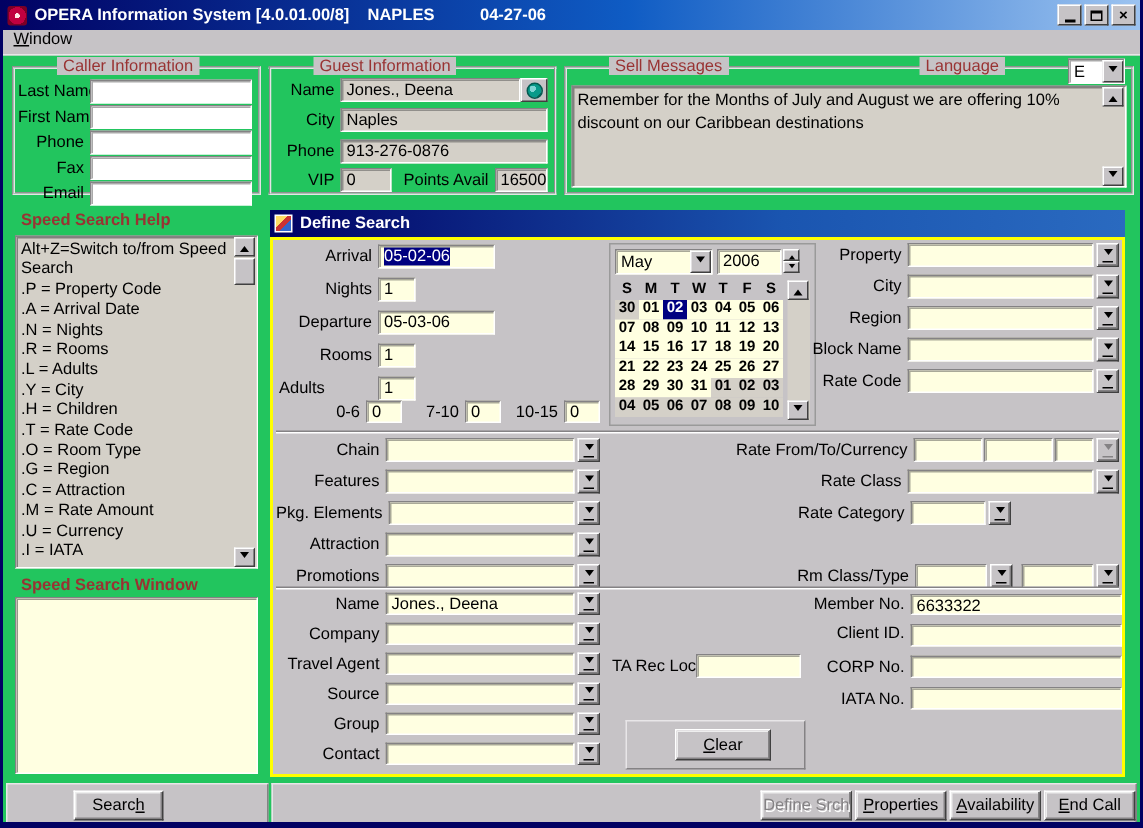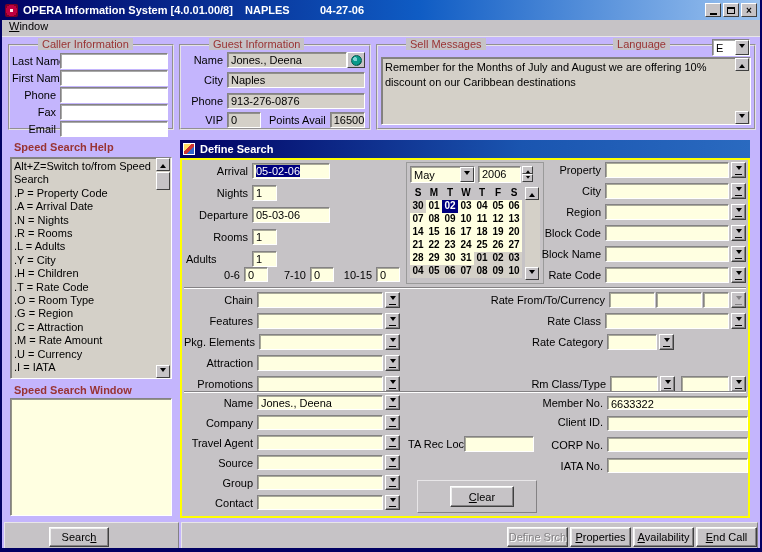--- a/index.html
+++ b/index.html
@@ -1,18 +1,18 @@
 <!DOCTYPE html>
 <html><head>
 <meta charset="utf-8">
 <style>
   * { margin:0; padding:0; box-sizing:border-box; }
   html,body { width:762px; height:552px; }
   body { font:11px "Liberation Sans", sans-serif; color:#000; }
-  .app { position:relative; width:762px; height:552px; background:#c4b5fd;
+  .app { position:relative; width:762px; height:552px; background:#22c55e;
          border-left:2px solid #010163; border-right:2px solid #010163; border-bottom:4px solid #010163; overflow:hidden; }
   .abs { position:absolute; }
   u { text-decoration:underline; }
 
   
   .titlebar { position:absolute; left:0; top:0; right:0; height:20px;
     background:linear-gradient(to right,#010163 0%,#0f5cc4 55%,#9cc3f0 100%);
     display:flex; align-items:center; color:#fff; font-weight:bold; }
   .app-icon { width:13px; height:13px; margin:0 5px 0 3px; border-radius:2px;
     background:radial-gradient(circle at 50% 50%, #ffe8e8 0 18%, #c00040 19% 62%, #7a0026 63%); }
@@ -382,28 +382,20 @@
 
           <div class="frow">
             <span class="lbl" style="flex:1">Region</span>
             <div class="field" style="width:124px"></div>
             <span class="lov" style="margin-left:2px">
               <i class="arr"></i>
               <i class="bar"></i>
             </span>
           </div>
 
-          <div class="frow">
-            <span class="lbl" style="flex:1">Block Code</span>
-            <div class="field" style="width:124px"></div>
-            <span class="lov" style="margin-left:2px">
-              <i class="arr"></i>
-              <i class="bar"></i>
-            </span>
-          </div>
 
           <div class="frow">
             <span class="lbl" style="flex:1">Block Name</span>
             <div class="field" style="width:124px"></div>
             <span class="lov" style="margin-left:2px">
               <i class="arr"></i>
               <i class="bar"></i>
             </span>
           </div>
 

